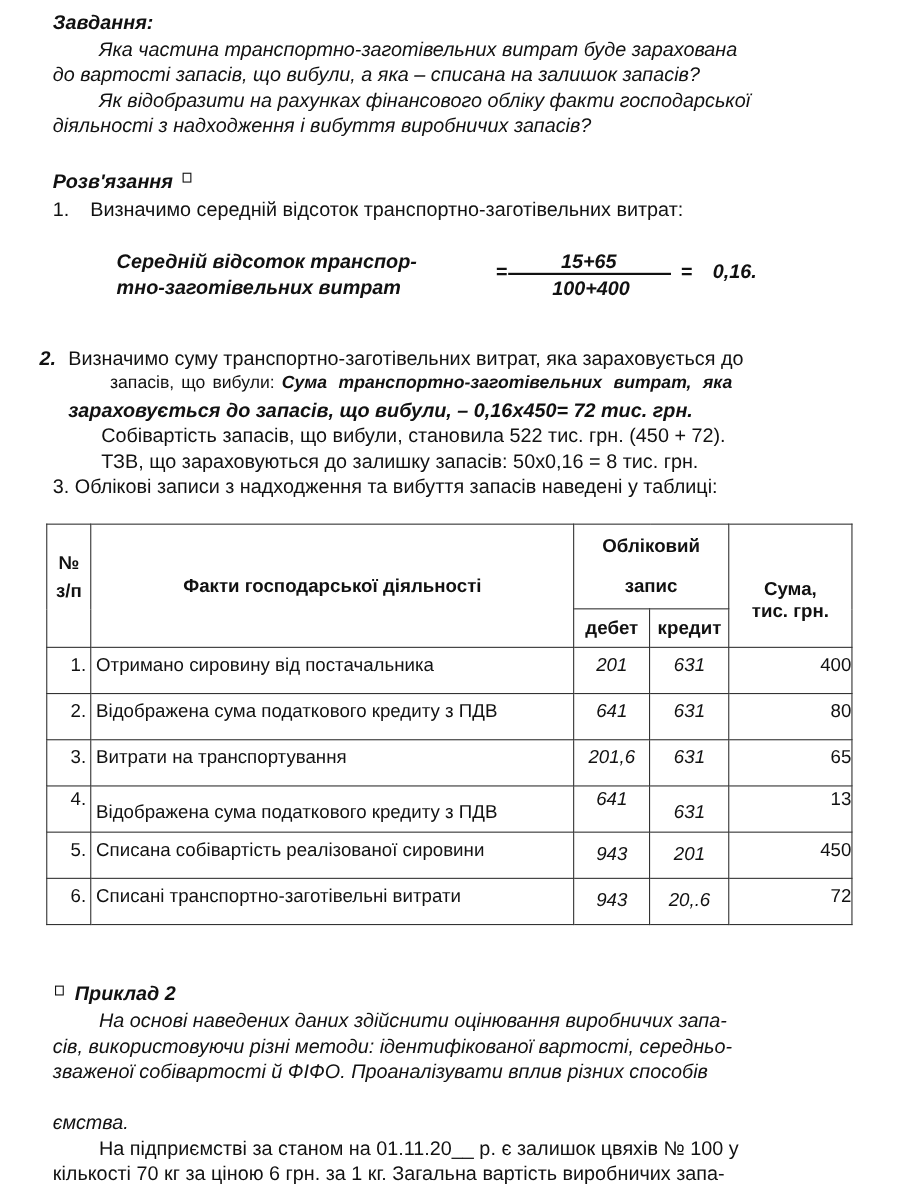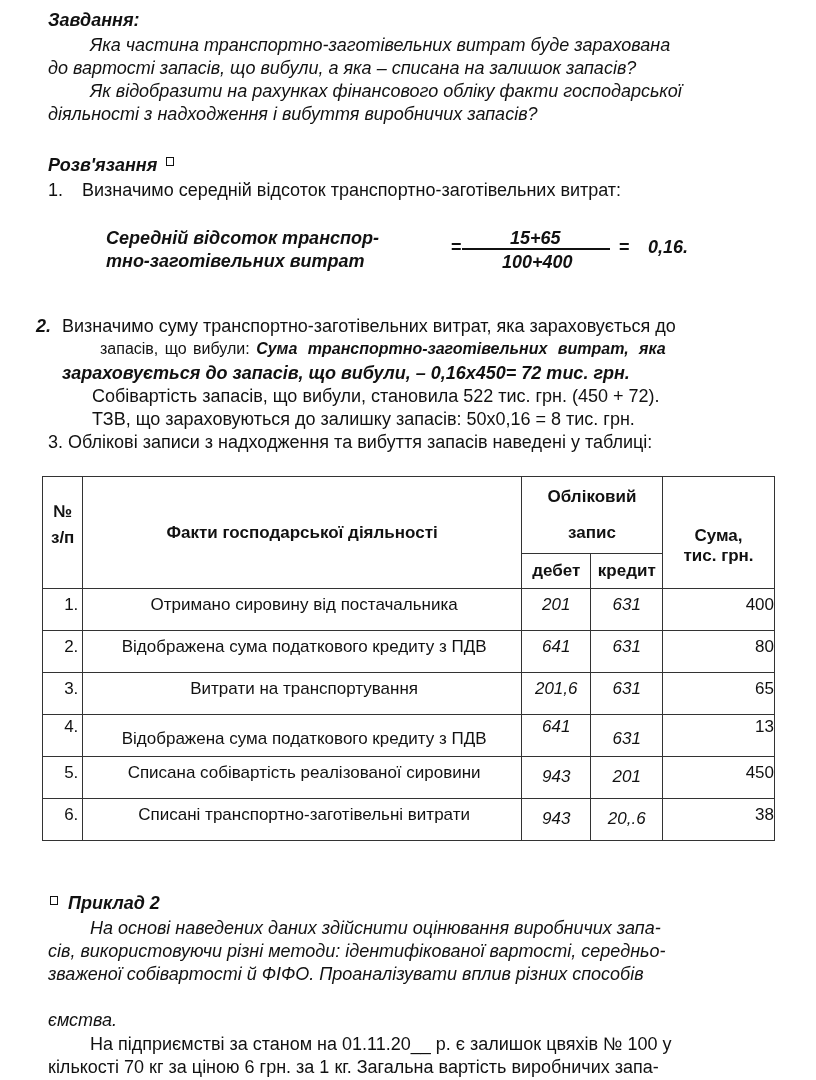--- a/index.html
+++ b/index.html
@@ -26,21 +26,21 @@
     table.ledger {
       position: absolute; left: 42px; top: 476px;
       border-collapse: collapse; width: 733px;
       font-family: "Liberation Sans", sans-serif; font-size: 17px;
     }
     table.ledger td, table.ledger th {
       border: 1.5px solid #333; padding: 0; vertical-align: top;
     }
     table.ledger th { font-weight: bold; vertical-align: middle; text-align: center; }
     .c-no { width: 35px; text-align: right; padding-right: 4px !important; }
-    .c-fact { width: 430px; text-align: center; padding-left: 4px !important; }
+    .c-fact { width: 430px; text-align: left; padding-left: 4px !important; }
     .c-deb { width: 68px; text-align: center; font-style: italic; }
     .c-cred { width: 70px; text-align: center; font-style: italic; }
     .c-sum { width: 110px; text-align: right; }
     tr.row td { height: 41px; }
     .cell-pad { display: block; padding-top: 6px; }
     .cell-pad-lo { display: block; padding-top: 14px; }
   </style>
 </head>
 <body>
 
@@ -194,21 +194,21 @@
       <td class="c-fact">
             <span class="cell-pad">Списані транспортно-заготівельні витрати</span>
           </td>
       <td class="c-deb">
             <span class="cell-pad" style="padding-top:10px;">943</span>
           </td>
       <td class="c-cred">
             <span class="cell-pad" style="padding-top:10px;">20,.6</span>
           </td>
       <td class="c-sum">
-            <span class="cell-pad">38</span>
+            <span class="cell-pad">72</span>
           </td>
     </tr>
   </tbody>
     </table>
 
   <div class="abs it b" style="left:50px; top:893px; font-size:18px;">
     <span class="sq" style="margin-right:10px; margin-top:3px;"></span><span>Приклад 2</span>
   </div>
   <div class="abs it" style="left:90px; top:918px; font-size:18px;">На основі наведених даних здійснити оцінювання виробничих запа-</div>
   <div class="abs it" style="left:48px; top:941px; font-size:18px;">сів, використовуючи різні методи: ідентифікованої вартості, середньо-</div>

